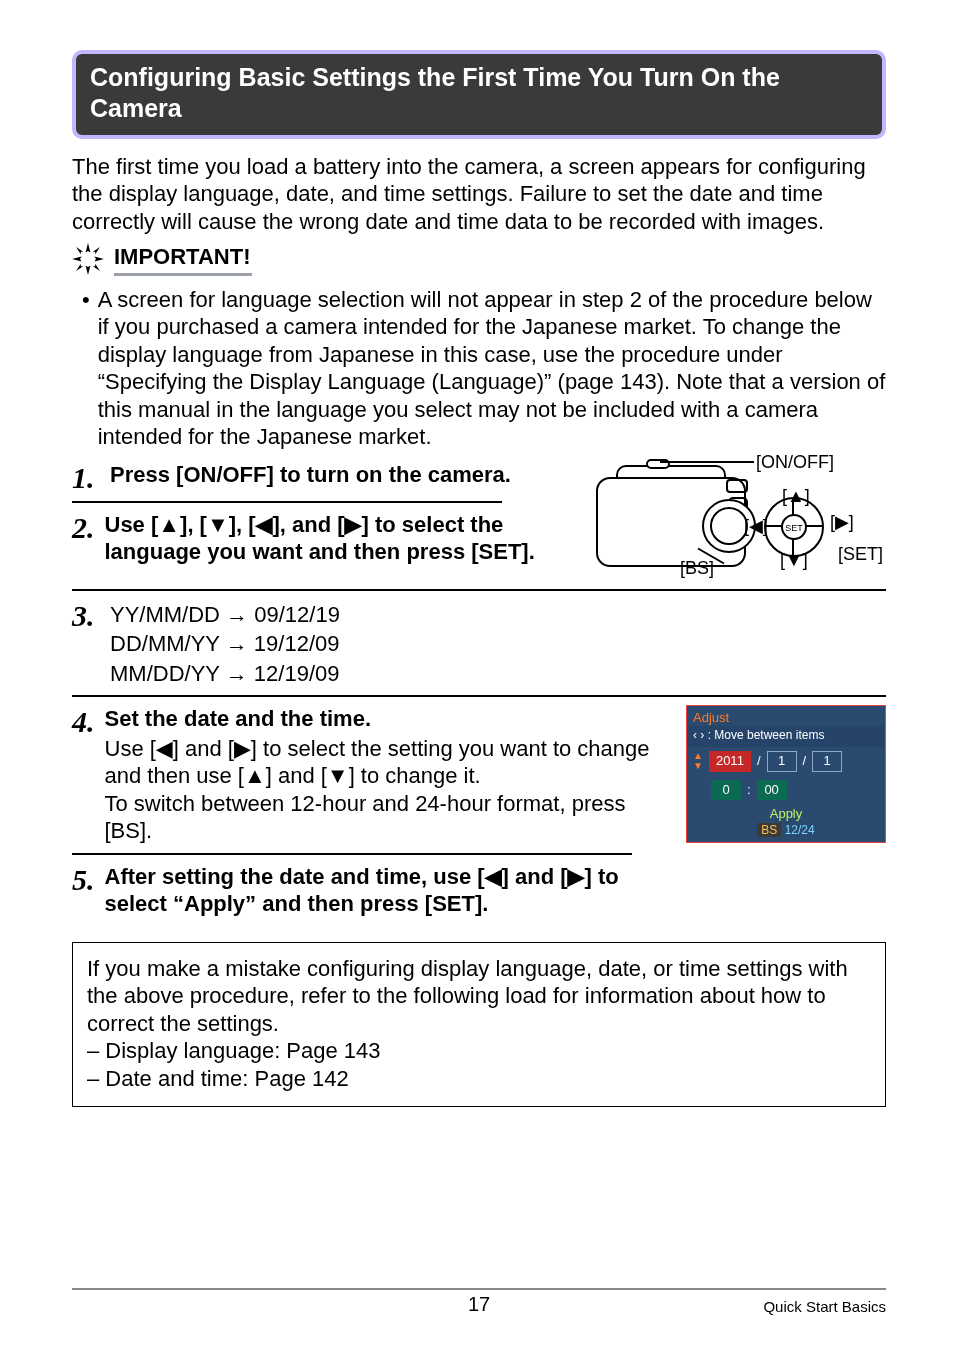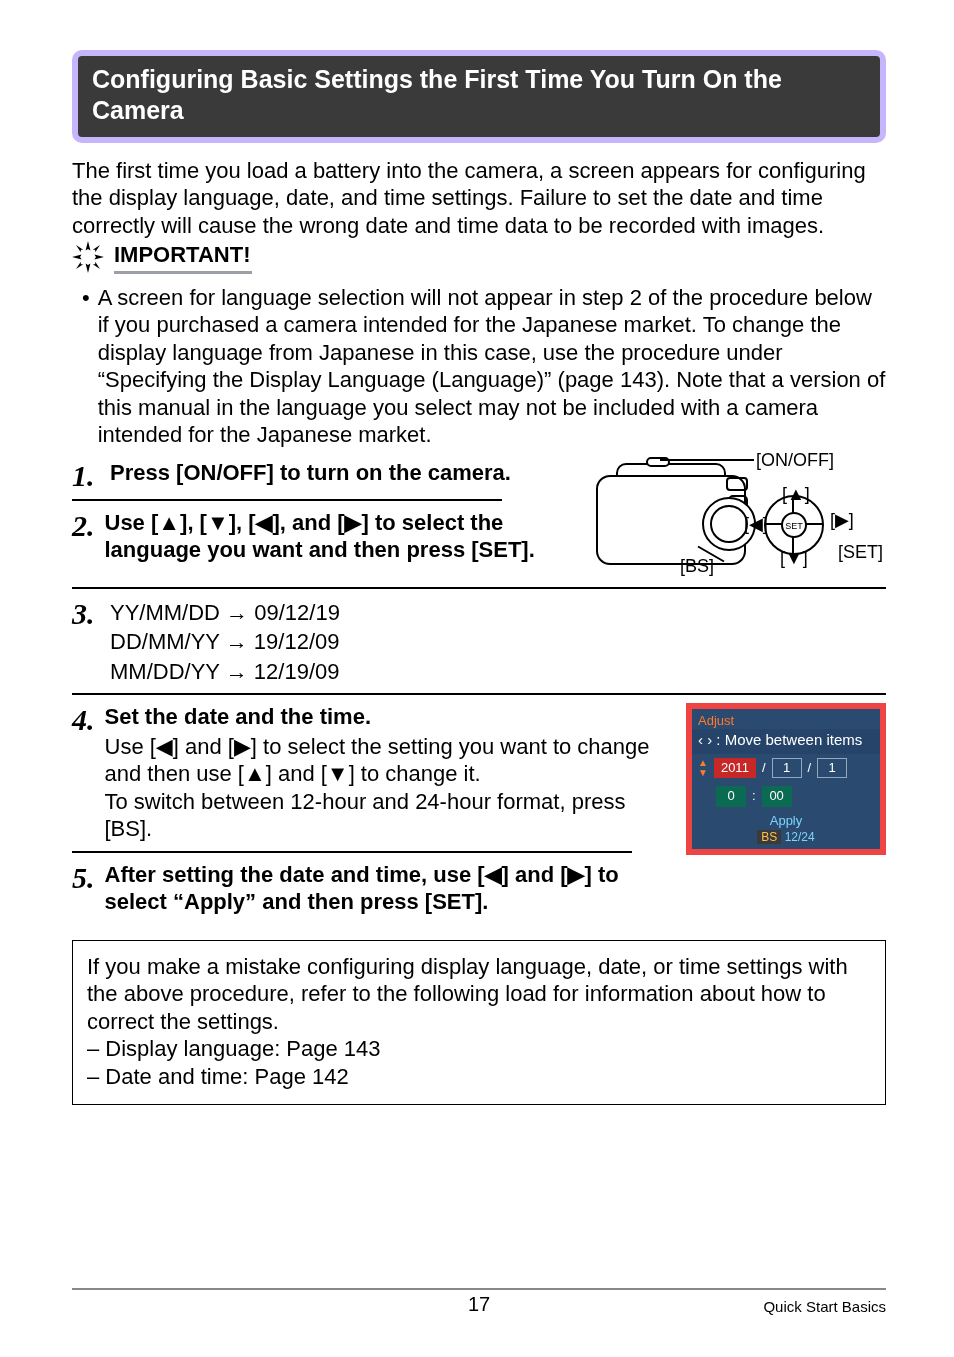--- a/index.html
+++ b/index.html
@@ -10,30 +10,30 @@
     color: #000;
     background: #fff;
     position: relative;
     padding: 50px 68px 40px 72px;
     line-height: 1.25;
   }
 
   .section-header {
     background: #3a3a3a;
     color: #fff;
-    border: 6px solid #c4b5fd;
+    border: 4px solid #c4b5fd;
     border-radius: 10px;
     padding: 8px 14px 10px 14px;
     font-size: 25px;
     font-weight: bold;
     line-height: 1.25;
     margin-bottom: 14px;
   }
 
-  .intro-para { margin-bottom: 2px; }
+  .intro-para { margin-bottom: 8px; }
 
   .important-row {
     display: flex;
     align-items: center;
     gap: 10px;
     margin-bottom: 10px;
   }
   .burst-icon {
     width: 32px;
     height: 32px;
@@ -179,37 +179,37 @@
   .lbl-down  { left: 194px; top: 98px; }
   .lbl-set   { left: 252px; top: 92px; }
   .lbl-bs    { left: 94px;  top: 106px; }
   .line { position:absolute; background:#000; }
   .line-onoff { left:74px; top:10px; width:94px; height:2px; }
   .line-bs    { left:110px; top:104px; width:30px; height:2px; transform: rotate(30deg); }
 
   
   .adjust-fig {
     width: 200px;
-    border: 6px solid #ef4444;
+    border: 1px solid #ef4444;
     background: #2b4a6f;
     color: #fff;
     font-size: 13px;
   }
   .adjust-title { color: #ff7a2a; padding: 4px 6px 0 6px; }
-  .adjust-hint { background: #26446a; padding: 2px 6px 4px 6px; font-size: 15px; }
+  .adjust-hint { background: #26446a; padding: 2px 6px 4px 6px; font-size: 12px; }
   .adjust-row { display: flex; gap: 6px; align-items: center; padding: 4px 6px; }
   .adjust-arrows { display:flex; flex-direction:column; font-size:10px; color:#ff7a2a; line-height:1; }
   .field {
     background: #2b4a6f; border: 1px solid #8fa9c4;
     padding: 1px 6px; min-width: 30px; text-align: center;
   }
   .field.sel { background: #c62828; border-color: #c62828; }
   .field.time { background: #0a6b52; border-color:#0a6b52; }
   .slash { color: #fff; }
-  .apply-row { text-align: center; color: #7dd3fc; padding: 2px 0 1px 0; font-size: 13px; }
+  .apply-row { text-align: center; color: #bef264; padding: 2px 0 1px 0; font-size: 13px; }
   .format-row { text-align: center; padding: 0 0 4px 0; font-size: 12px; }
   .format-row .bs { color: #ffbf4a; background:#3a3a3a; padding:0 4px; }
   .format-row .fmt { color:#7dd3fc; }
 
   .note-box {
     border: 1.5px solid #000;
     padding: 12px 14px 14px 14px;
     margin-top: 18px;
   }
 

